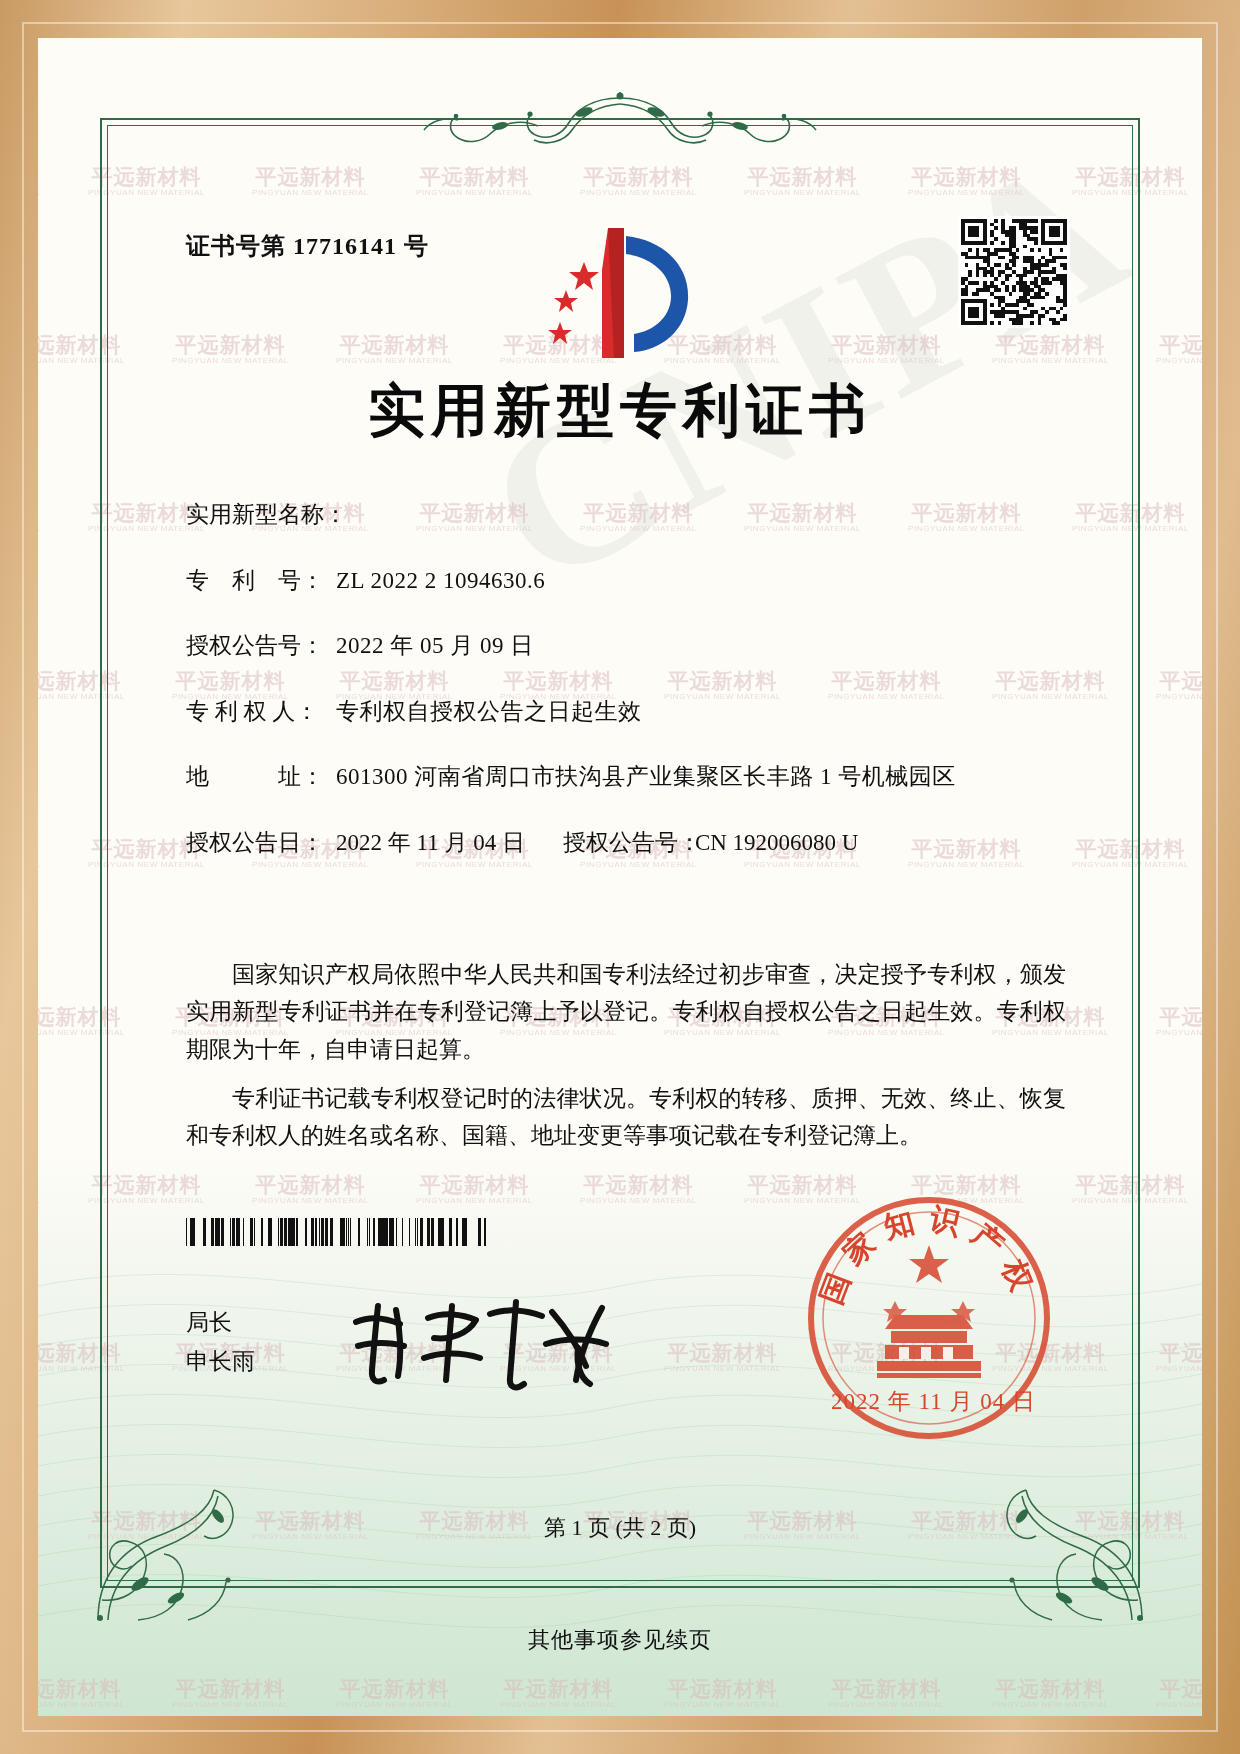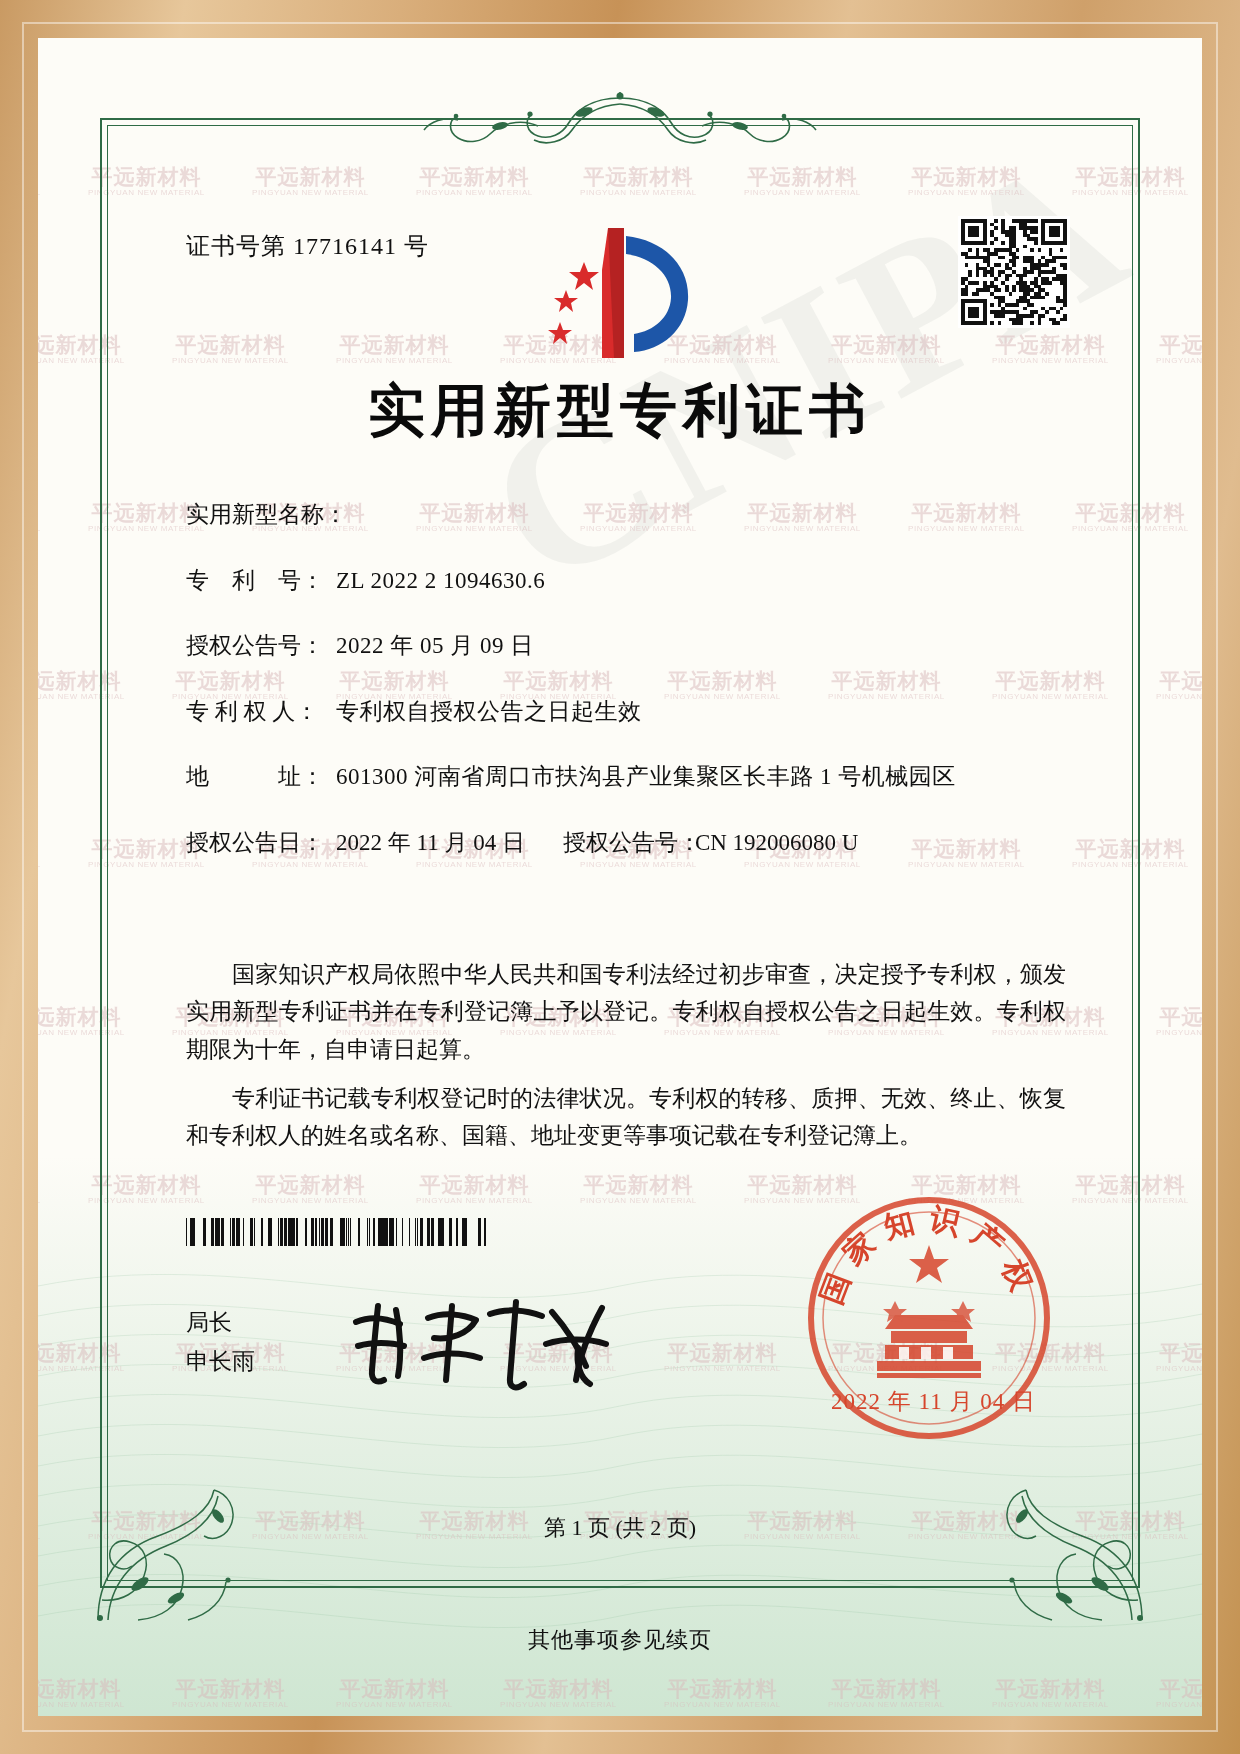--- a/index.html
+++ b/index.html
@@ -134,20 +134,21 @@
     width: 1040px; height: 1470px;
     z-index: 5;
   }
 
   .cert-no {
     position: absolute;
     left: 86px; top: 112px;
     font-size: 24px;
     color: #111;
     letter-spacing: 1px;
+    font-weight: bold;
   }
 
   
   .qr {
     position: absolute;
     right: 70px; top: 98px;
     width: 106px; height: 106px;
     background: #fff;
     padding: 3px;
   }

